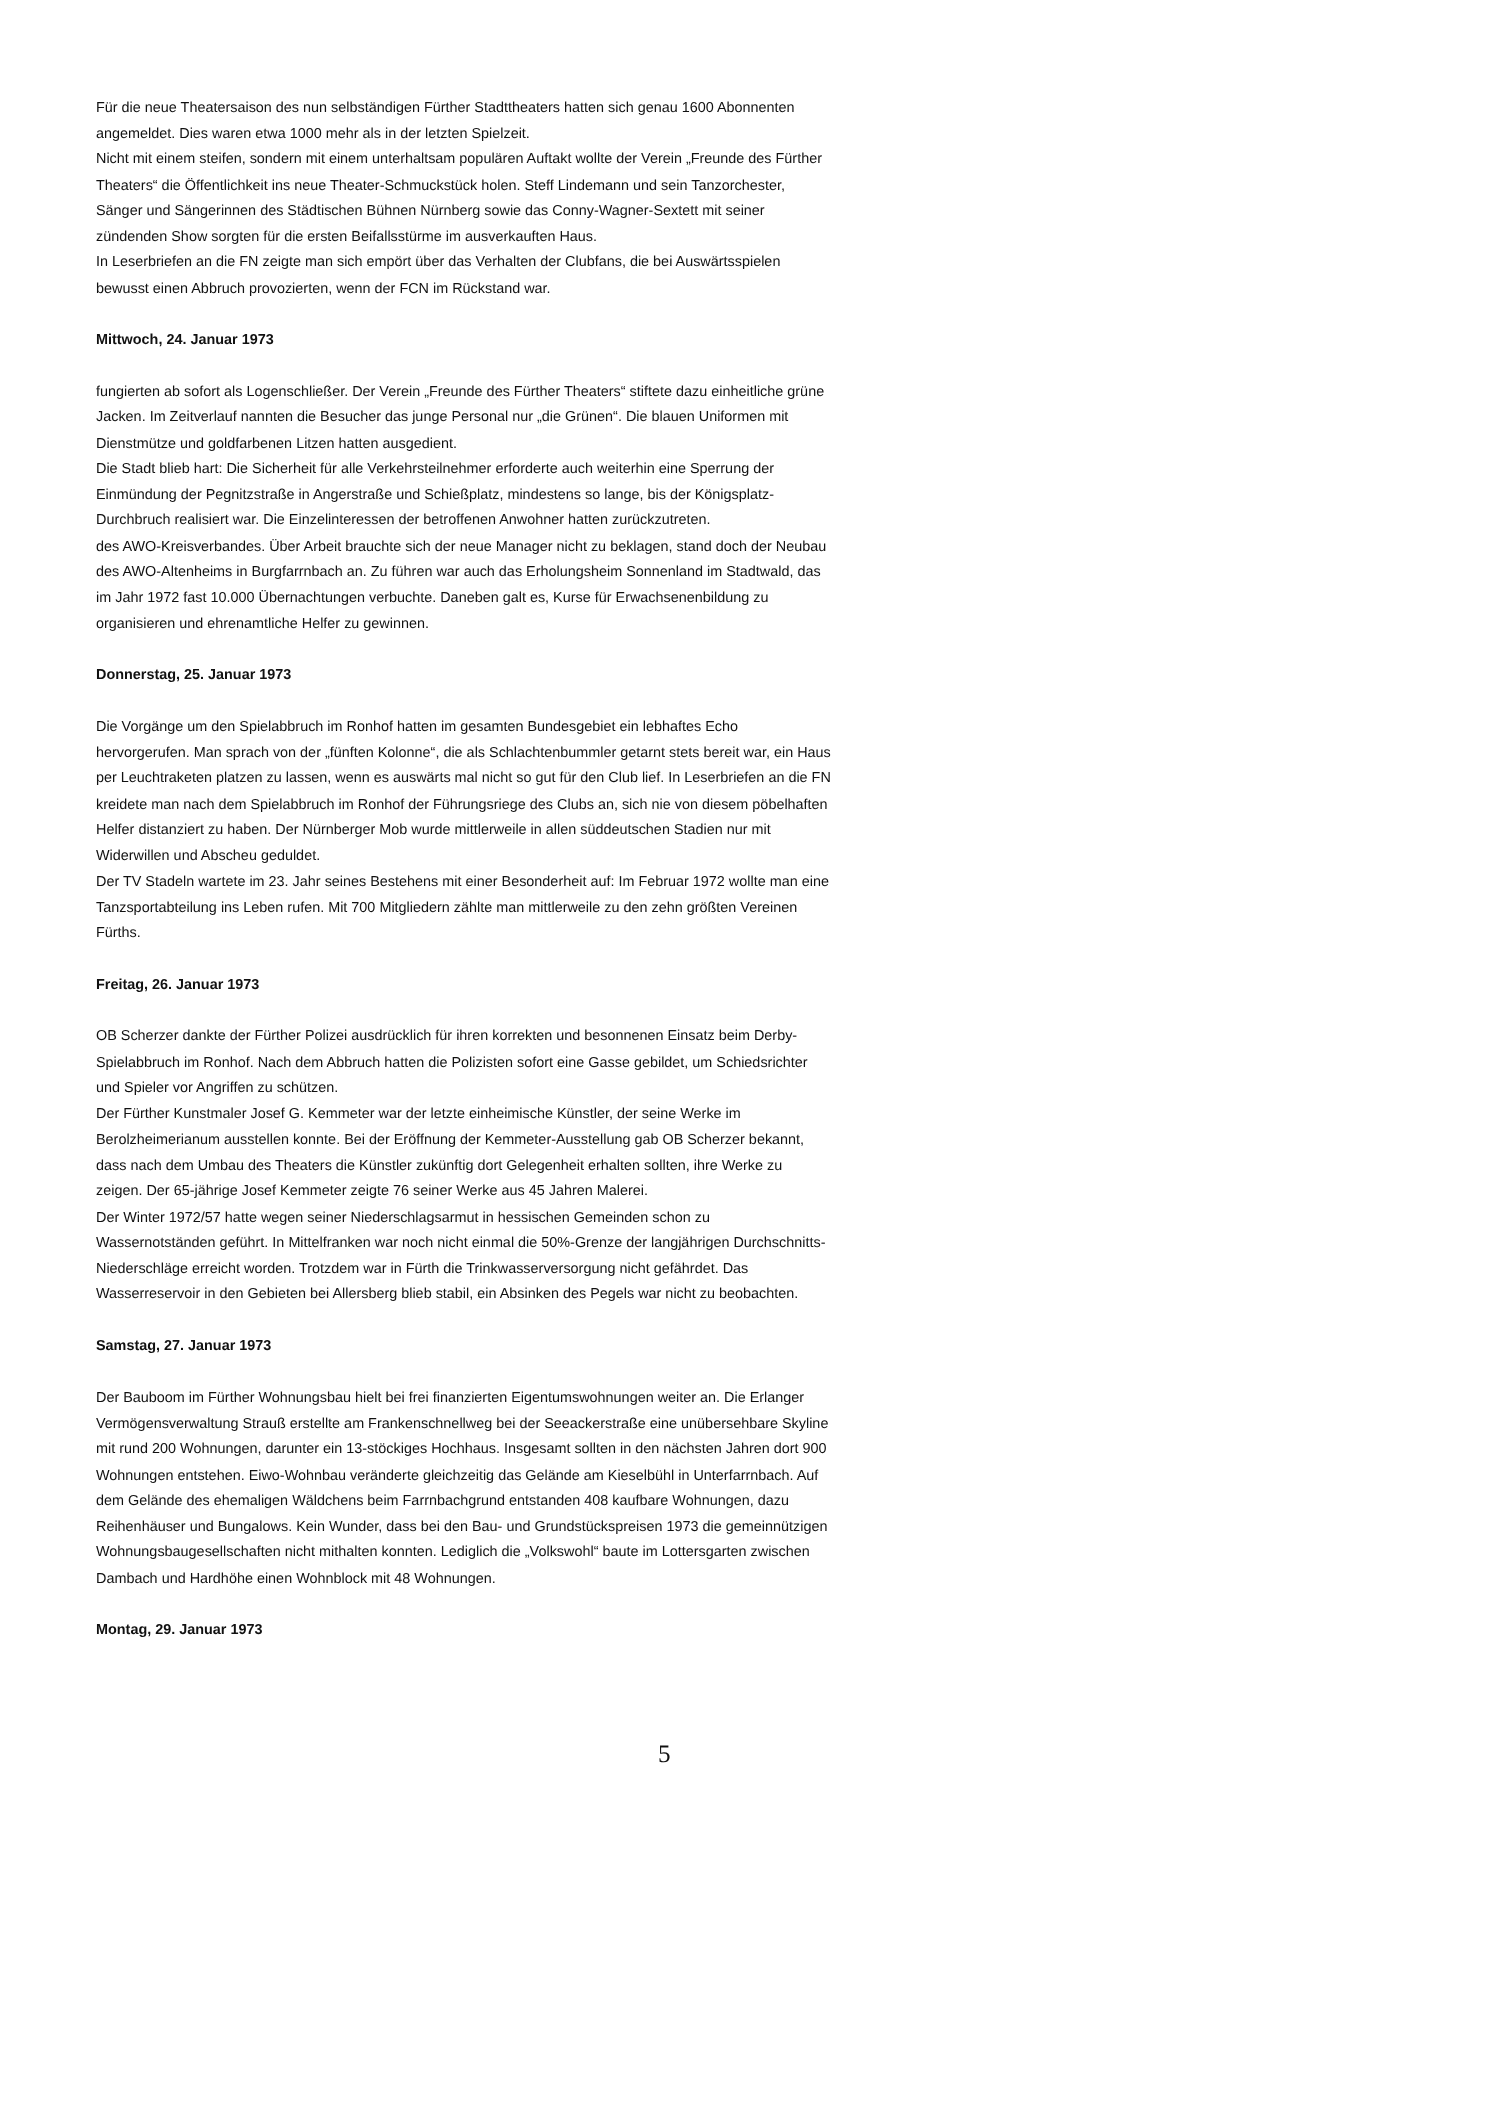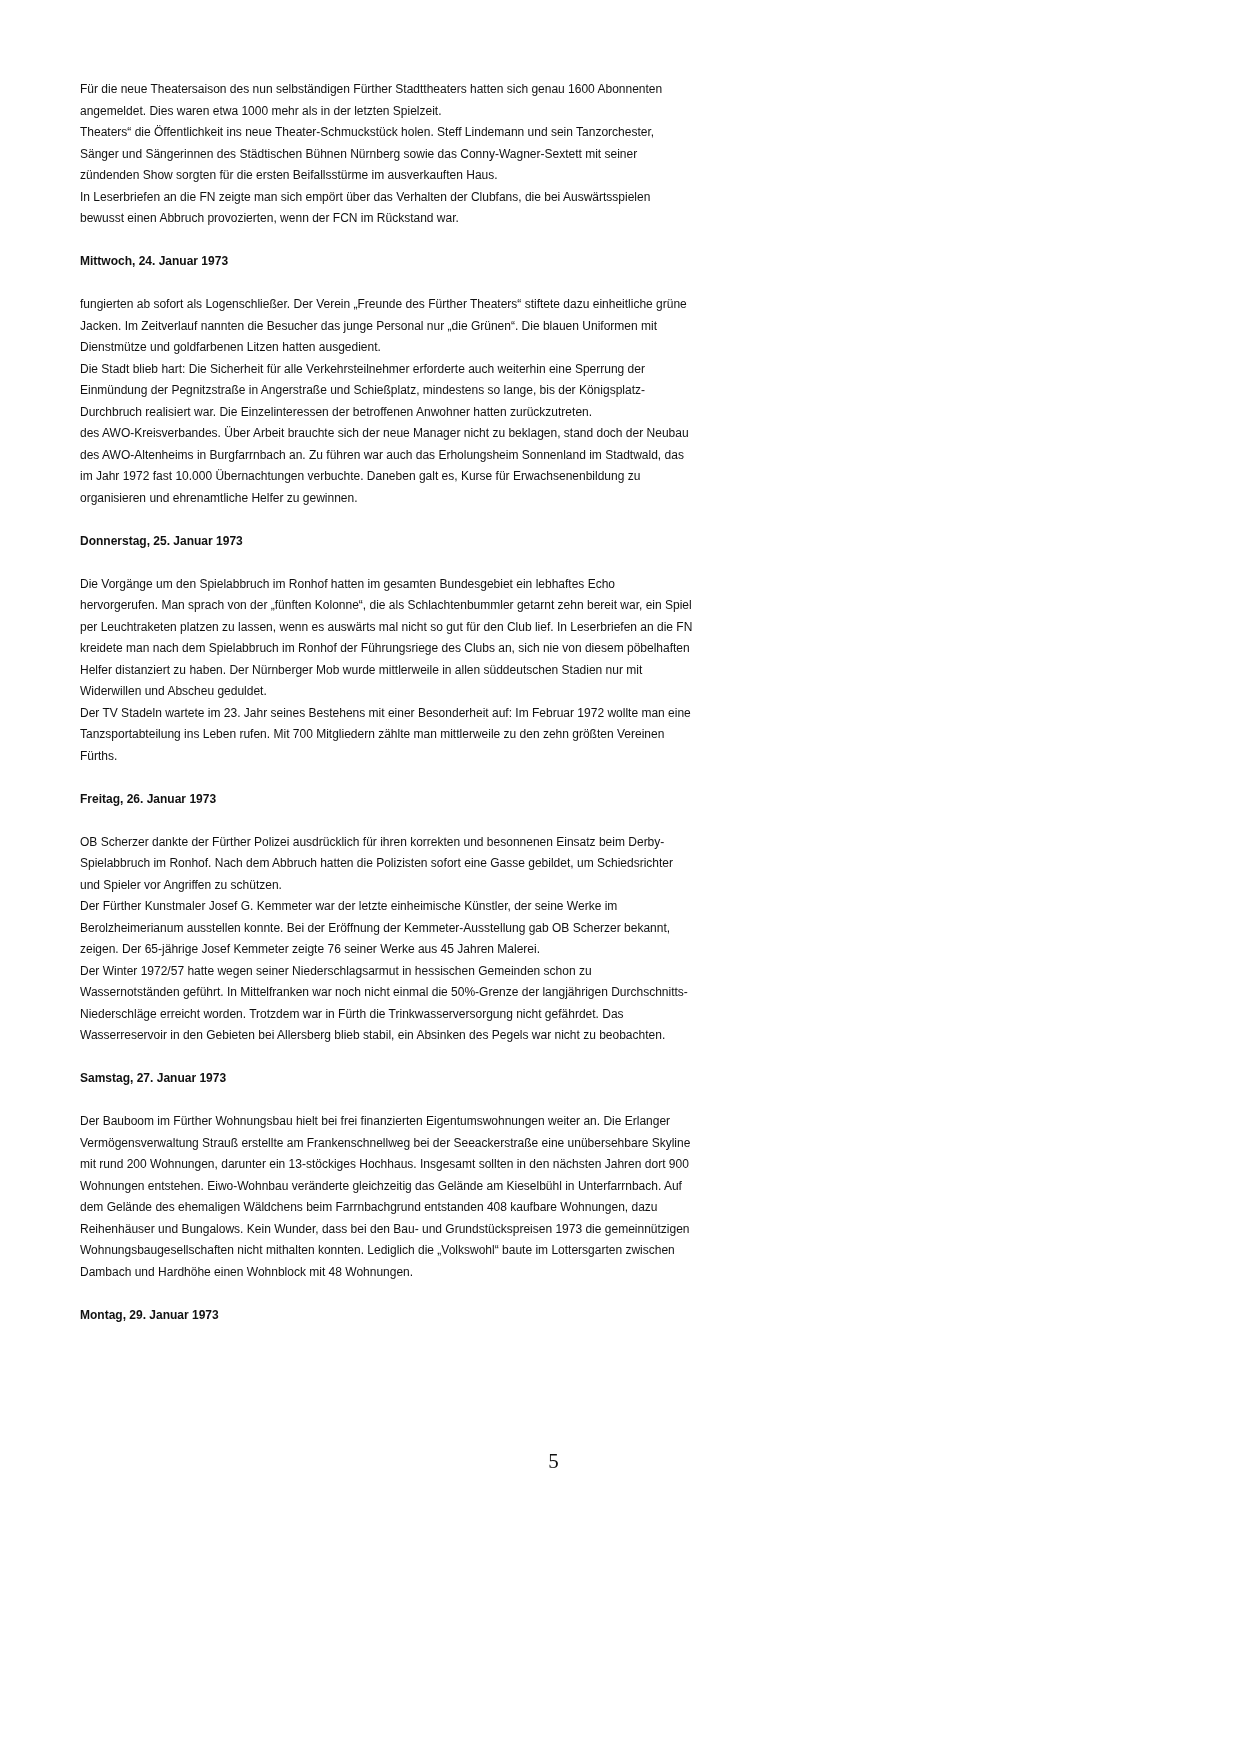--- a/index.html
+++ b/index.html
@@ -33,20 +33,21 @@
       color: #111111;
     }
   </style>
 </head>
 <body>
 
 <div class="page">
   <p class="para" id="intro">
       <span class="line">Für die neue Theatersaison des nun selbständigen Fürther Stadttheaters hatten sich genau 1600 Abonnenten</span>
       <span class="line">angemeldet. Dies waren etwa 1000 mehr als in der letzten Spielzeit.</span>
+      <span class="line">Nicht mit einem steifen, sondern mit einem unterhaltsam populären Auftakt wollte der Verein „Freunde des Fürther</span>
       <span class="line">Theaters“ die Öffentlichkeit ins neue Theater-Schmuckstück holen. Steff Lindemann und sein Tanzorchester,</span>
       <span class="line">Sänger und Sängerinnen des Städtischen Bühnen Nürnberg sowie das Conny-Wagner-Sextett mit seiner</span>
       <span class="line">zündenden Show sorgten für die ersten Beifallsstürme im ausverkauften Haus.</span>
       <span class="line">In Leserbriefen an die FN zeigte man sich empört über das Verhalten der Clubfans, die bei Auswärtsspielen</span>
       <span class="line">bewusst einen Abbruch provozierten, wenn der FCN im Rückstand war.</span>
     </p>
   <div id="sections">
       <div>
         <p class="heading">Mittwoch, 24. Januar 1973</p>
         <p class="para">
@@ -59,38 +60,39 @@
           <span class="line">des AWO-Kreisverbandes. Über Arbeit brauchte sich der neue Manager nicht zu beklagen, stand doch der Neubau</span>
           <span class="line">des AWO-Altenheims in Burgfarrnbach an. Zu führen war auch das Erholungsheim Sonnenland im Stadtwald, das</span>
           <span class="line">im Jahr 1972 fast 10.000 Übernachtungen verbuchte. Daneben galt es, Kurse für Erwachsenenbildung zu</span>
           <span class="line">organisieren und ehrenamtliche Helfer zu gewinnen.</span>
         </p>
       </div>
       <div>
         <p class="heading">Donnerstag, 25. Januar 1973</p>
         <p class="para">
           <span class="line">Die Vorgänge um den Spielabbruch im Ronhof hatten im gesamten Bundesgebiet ein lebhaftes Echo</span>
-          <span class="line">hervorgerufen. Man sprach von der „fünften Kolonne“, die als Schlachtenbummler getarnt zehn bereit war, ein Spiel</span>
+          <span class="line">hervorgerufen. Man sprach von der „fünften Kolonne“, die als Schlachtenbummler getarnt stets bereit war, ein Haus</span>
           <span class="line">per Leuchtraketen platzen zu lassen, wenn es auswärts mal nicht so gut für den Club lief. In Leserbriefen an die FN</span>
           <span class="line">kreidete man nach dem Spielabbruch im Ronhof der Führungsriege des Clubs an, sich nie von diesem pöbelhaften</span>
           <span class="line">Helfer distanziert zu haben. Der Nürnberger Mob wurde mittlerweile in allen süddeutschen Stadien nur mit</span>
           <span class="line">Widerwillen und Abscheu geduldet.</span>
           <span class="line">Der TV Stadeln wartete im 23. Jahr seines Bestehens mit einer Besonderheit auf: Im Februar 1972 wollte man eine</span>
           <span class="line">Tanzsportabteilung ins Leben rufen. Mit 700 Mitgliedern zählte man mittlerweile zu den zehn größten Vereinen</span>
           <span class="line">Fürths.</span>
         </p>
       </div>
       <div>
         <p class="heading">Freitag, 26. Januar 1973</p>
         <p class="para">
           <span class="line">OB Scherzer dankte der Fürther Polizei ausdrücklich für ihren korrekten und besonnenen Einsatz beim Derby-</span>
           <span class="line">Spielabbruch im Ronhof. Nach dem Abbruch hatten die Polizisten sofort eine Gasse gebildet, um Schiedsrichter</span>
           <span class="line">und Spieler vor Angriffen zu schützen.</span>
           <span class="line">Der Fürther Kunstmaler Josef G. Kemmeter war der letzte einheimische Künstler, der seine Werke im</span>
           <span class="line">Berolzheimerianum ausstellen konnte. Bei der Eröffnung der Kemmeter-Ausstellung gab OB Scherzer bekannt,</span>
+          <span class="line">dass nach dem Umbau des Theaters die Künstler zukünftig dort Gelegenheit erhalten sollten, ihre Werke zu</span>
           <span class="line">zeigen. Der 65-jährige Josef Kemmeter zeigte 76 seiner Werke aus 45 Jahren Malerei.</span>
           <span class="line">Der Winter 1972/57 hatte wegen seiner Niederschlagsarmut in hessischen Gemeinden schon zu</span>
           <span class="line">Wassernotständen geführt. In Mittelfranken war noch nicht einmal die 50%-Grenze der langjährigen Durchschnitts-</span>
           <span class="line">Niederschläge erreicht worden. Trotzdem war in Fürth die Trinkwasserversorgung nicht gefährdet. Das</span>
           <span class="line">Wasserreservoir in den Gebieten bei Allersberg blieb stabil, ein Absinken des Pegels war nicht zu beobachten.</span>
         </p>
       </div>
       <div>
         <p class="heading">Samstag, 27. Januar 1973</p>
         <p class="para">

